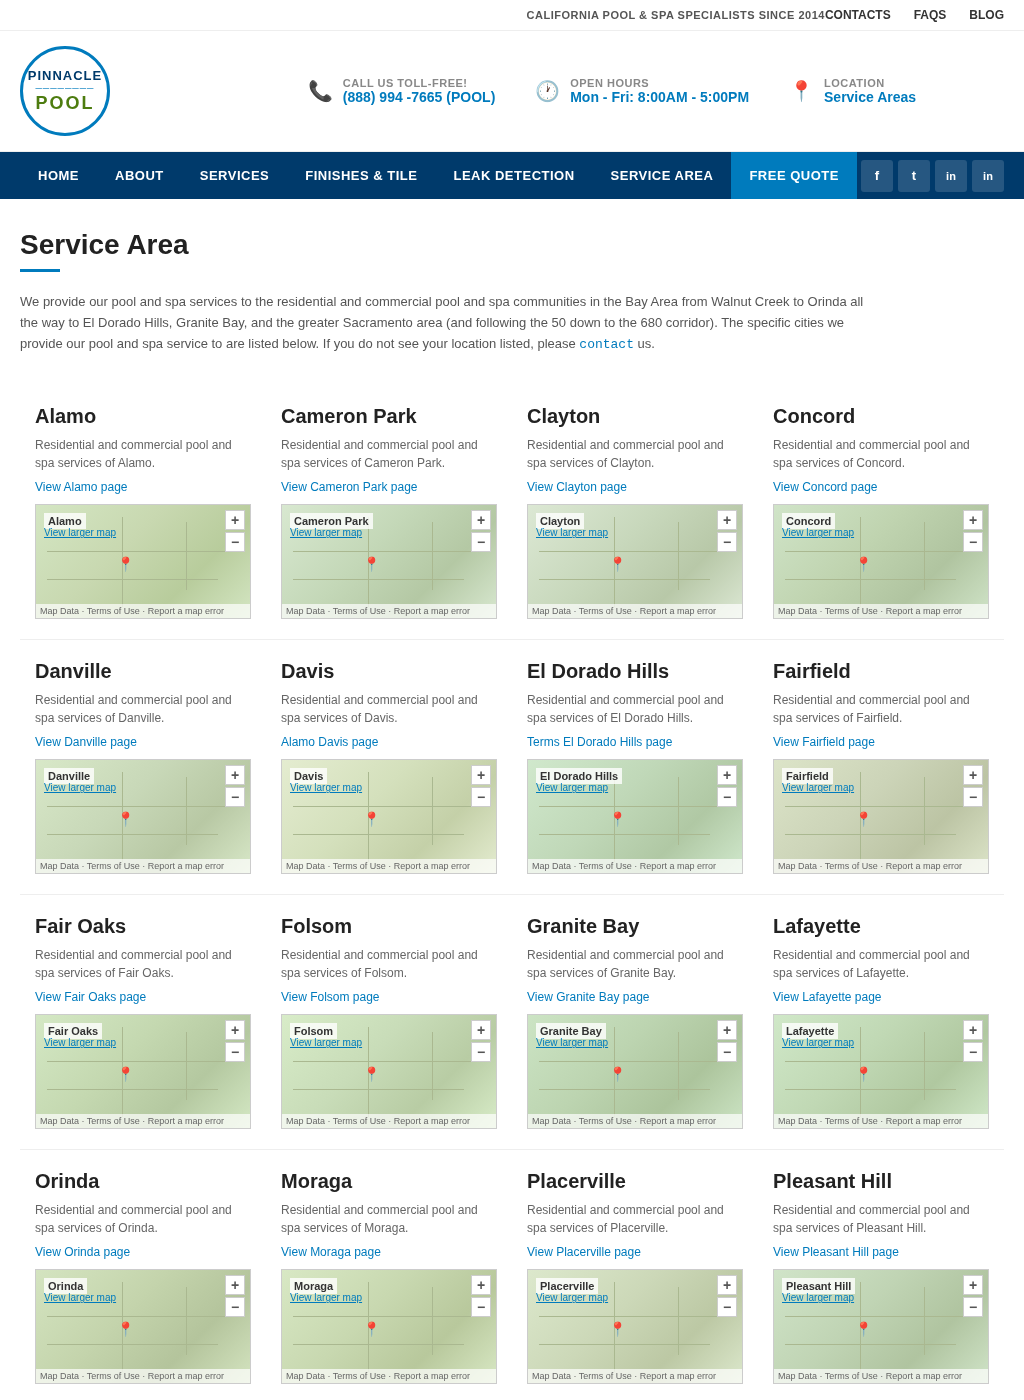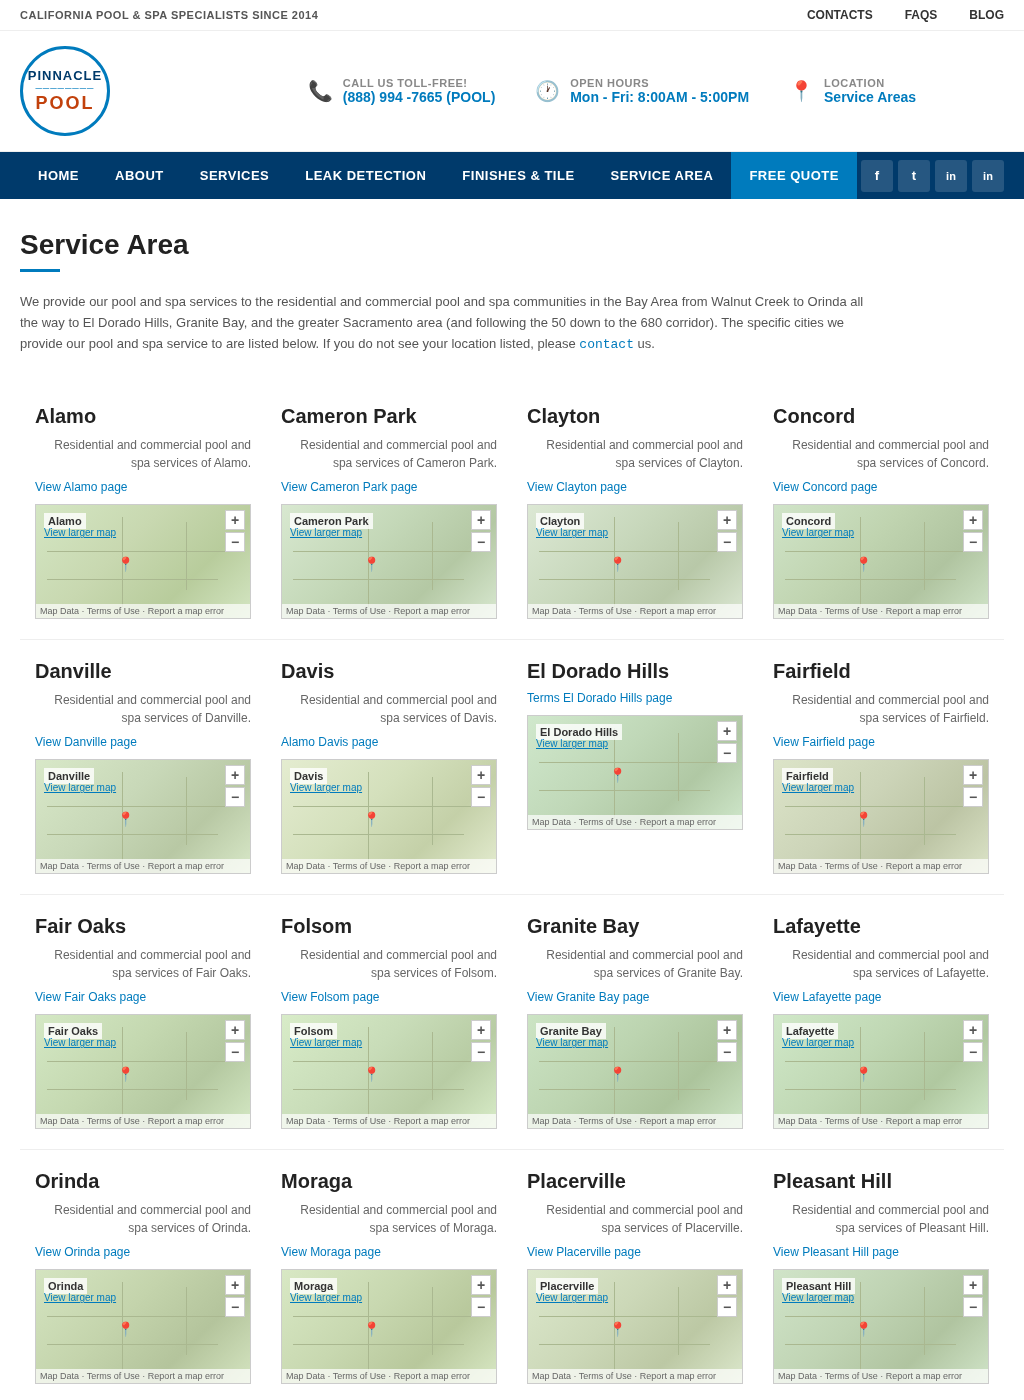--- a/index.html
+++ b/index.html
@@ -1,28 +1,28 @@
 <!DOCTYPE html>
 <html><head>
   <meta charset="utf-8">
   <style>
     * { box-sizing: border-box; margin: 0; padding: 0; }
     body { font-family: Arial, sans-serif; font-size: 14px; color: #333; background: #fff; width: 1024px; }
 
     
     .top-bar {
       display: flex;
-      justify-content: space-between;
+      justify-content: flex-end;
       align-items: center;
       padding: 8px 20px;
       border-bottom: 1px solid #eee;
       background: #fff;
     }
     .top-bar-left { font-size: 11px; color: #555; font-weight: bold; letter-spacing: 0.5px; }
-    .top-bar-right { display: flex; gap: 32px; }
+    .top-bar-right { display: flex; gap: 23px; }
     .top-bar-right a { font-size: 12px; color: #333; text-decoration: none; font-weight: bold; }
 
     
     .header {
       display: flex;
       align-items: center;
       padding: 15px 20px;
       background: #fff;
       border-bottom: 1px solid #eee;
     }
@@ -32,21 +32,21 @@
       height: 90px;
       border-radius: 50%;
       border: 3px solid #007bbd;
       display: flex;
       flex-direction: column;
       align-items: center;
       justify-content: center;
       background: #fff;
     }
     .logo-text-pinnacle { font-size: 13px; font-weight: bold; color: #003a6b; letter-spacing: 1px; }
-    .logo-text-pool { font-size: 18px; font-weight: bold; color: #c2410c; letter-spacing: 2px; }
+    .logo-text-pool { font-size: 18px; font-weight: bold; color: #4d7c0f; letter-spacing: 2px; }
 
     .header-info { display: flex; gap: 40px; flex: 1; justify-content: center; }
     .header-info-item { display: flex; align-items: center; gap: 10px; }
     .header-info-icon { font-size: 20px; color: #888; }
     .header-info-label { font-size: 11px; color: #888; font-weight: bold; letter-spacing: 0.5px; }
     .header-info-value { font-size: 14px; color: #007bbd; font-weight: bold; }
 
     
     .nav {
       background: #003a6b;
@@ -92,21 +92,21 @@
     .service-grid {
       display: grid;
       grid-template-columns: repeat(4, 1fr);
       gap: 0;
     }
     .service-item {
       padding: 20px 15px;
       border-bottom: 1px solid #eee;
     }
     .service-name { font-size: 20px; font-weight: bold; color: #222; margin-bottom: 8px; }
-    .service-desc { font-size: 12px; color: #666; line-height: 1.5; margin-bottom: 8px; text-align: right; }
+    .service-desc { font-size: 12px; color: #666; line-height: 1.5; margin-bottom: 8px; }
     .service-link { font-size: 12px; color: #007bbd; text-decoration: none; display: block; margin-bottom: 10px; }
     .map-placeholder {
       width: 100%;
       height: 115px;
       background: #e8eed8;
       position: relative;
       overflow: hidden;
       border: 1px solid #ccc;
     }
     .map-inner {
@@ -209,22 +209,22 @@
       </div>
     </div>
   </div>
 </div>
 
 <nav class="nav">
   <div class="nav-links">
     <a class="nav-link">HOME</a>
     <a class="nav-link">ABOUT</a>
     <a class="nav-link">SERVICES</a>
+    <a class="nav-link">FINISHES &amp; TILE</a>
     <a class="nav-link">LEAK DETECTION</a>
-    <a class="nav-link">FINISHES &amp; TILE</a>
     <a class="nav-link">SERVICE AREA</a>
     <a class="nav-link active">FREE QUOTE</a>
   </div>
   <div class="nav-social">
     <div class="social-btn">f</div>
     <div class="social-btn">t</div>
     <div class="social-btn" style="font-size:11px;">in</div>
     <div class="social-btn" style="font-size:11px;">in</div>
   </div>
 </nav>
@@ -364,20 +364,21 @@
         <div class="map-controls">
           <div class="map-btn">+</div>
           <div class="map-btn">−</div>
         </div>
         <div class="map-bottom-bar">Map Data · Terms of Use · Report a map error</div>
       </div>
     </div>
   </div>
       <div class="service-item">
     <h2 class="service-name">El Dorado Hills</h2>
+    <p class="service-desc">Residential and commercial pool and spa services of El Dorado Hills.</p>
     <a class="service-link" href="#">Terms El Dorado Hills page</a>
     <div class="map-placeholder">
       <div class="map-inner" style="background: linear-gradient(135deg, #d0e8cc 0%, #c0d8b8 40%, #b0c8a4 70%, #d0e8cc 100%);">
 
         <div style="position:absolute;height:1px;background:#aab890;width:90%;top:40%;left:5%;"></div>
         <div style="position:absolute;height:1px;background:#aab890;width:80%;top:65%;left:5%;"></div>
         <div style="position:absolute;width:1px;background:#aab890;height:80%;left:40%;top:10%;"></div>
         <div style="position:absolute;width:1px;background:#aab890;height:60%;left:70%;top:15%;"></div>
         <div class="map-label">El Dorado Hills</div>
         <div class="map-view-larger">View larger map</div>

